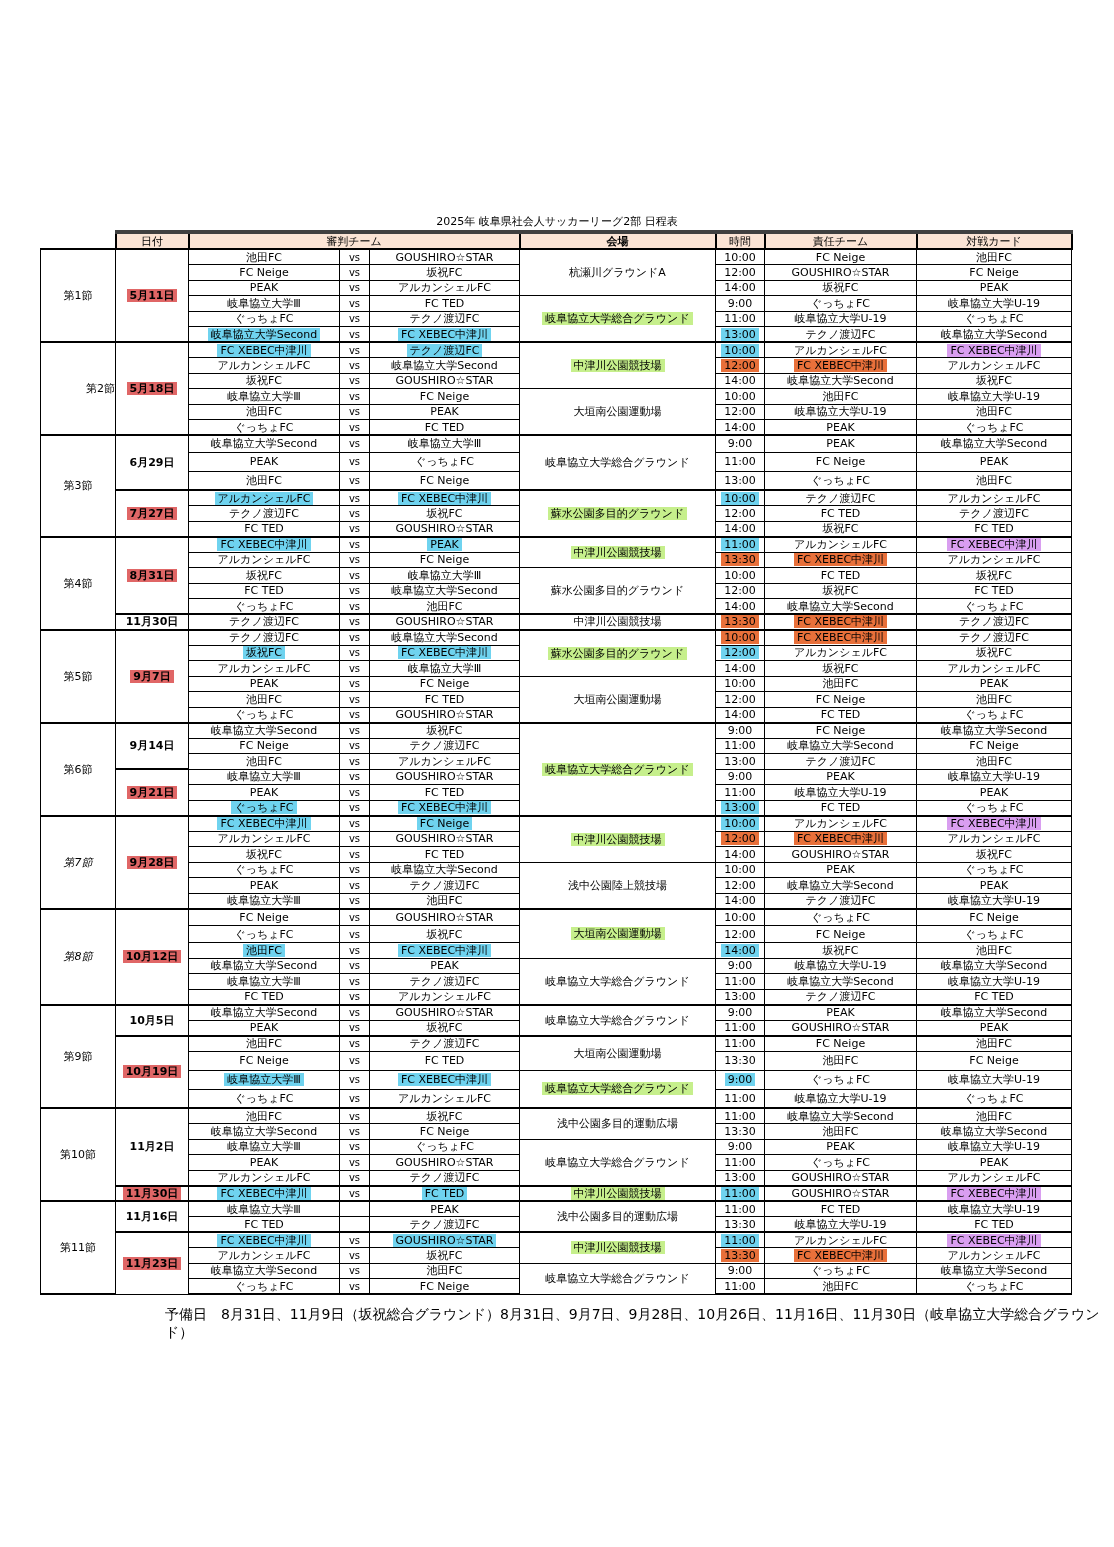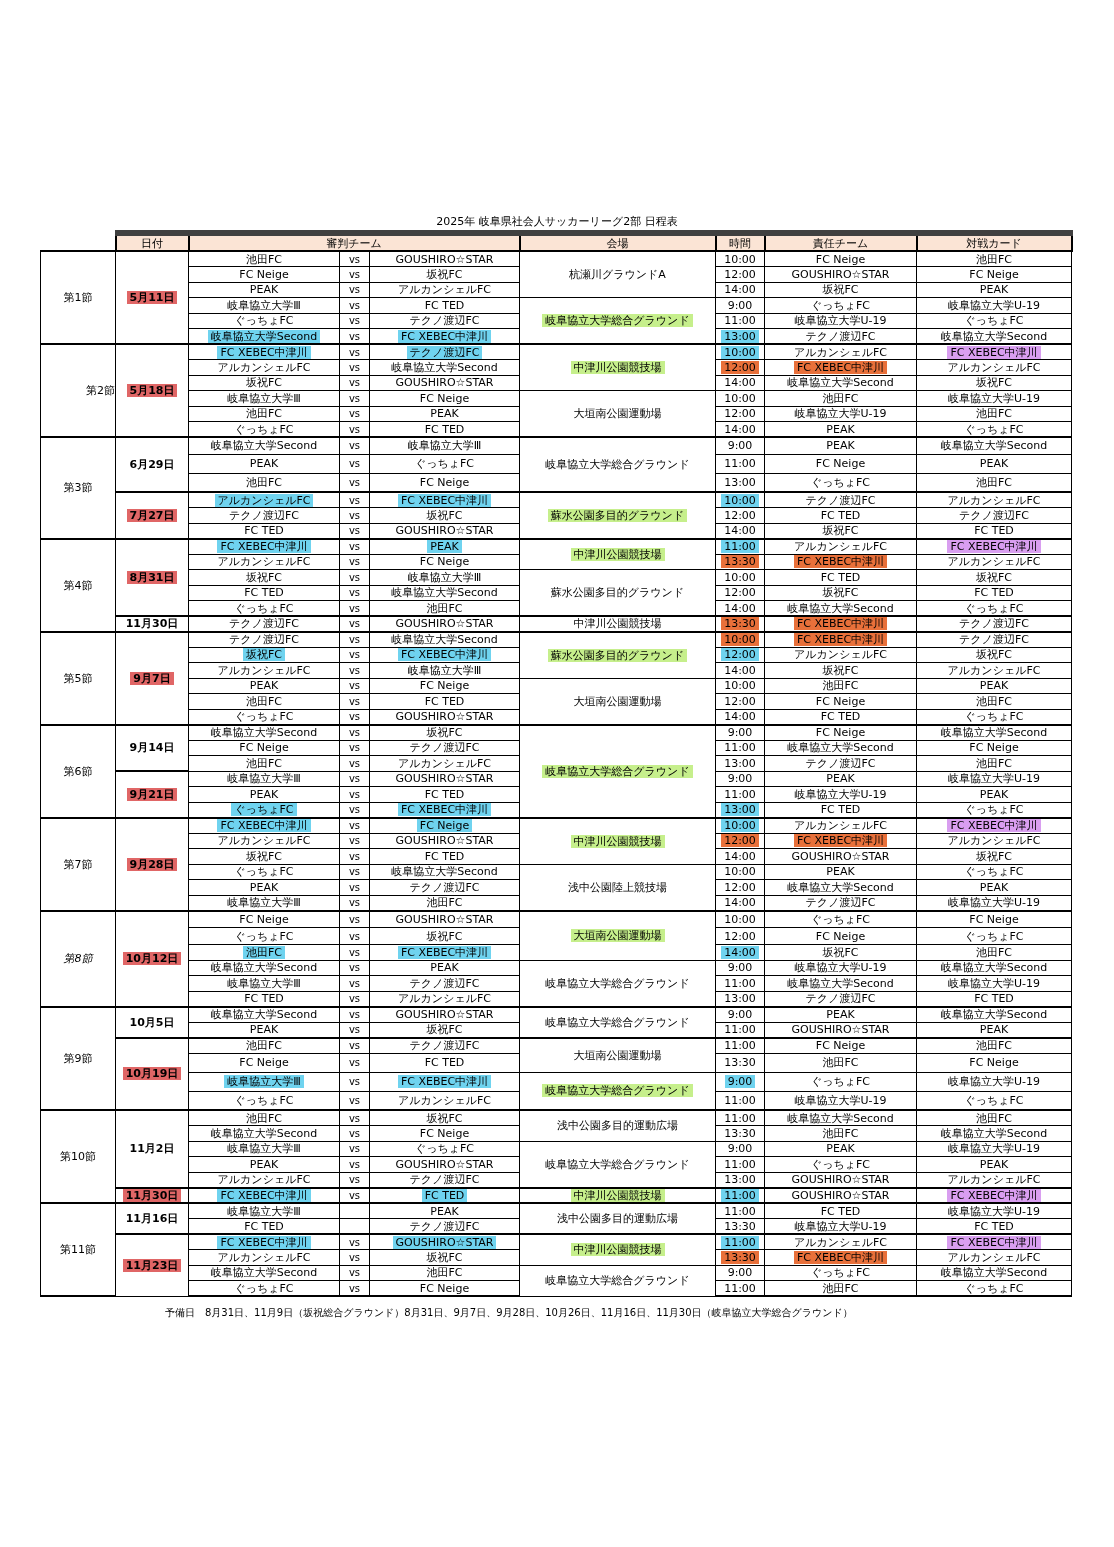--- a/index.html
+++ b/index.html
@@ -1,38 +1,38 @@
 <!DOCTYPE html>
 <html><head>
 <meta charset="utf-8">
 <style>
   html,body{margin:0;padding:0;background:#fff;}
   body{width:1114px;height:1547px;position:relative;font-family:"DejaVu Sans","Liberation Sans",sans-serif;color:#000;}
   .title{position:absolute;left:0;width:1114px;top:214px;text-align:center;font-size:11px;letter-spacing:0;}
   table.sched{position:absolute;left:40px;top:230px;border-collapse:collapse;table-layout:fixed;width:1031px;font-size:11px;}
   table.sched td, table.sched th{border:1px solid #000;padding:0;text-align:center;white-space:nowrap;overflow:hidden;line-height:13px;}
-  table.sched th{background:#fbe4d5;font-weight:normal;height:14px;border-top:6px solid #404040;border-bottom:2px solid #000;}
+  table.sched th{background:#fbe4d5;font-weight:normal;height:14px;border-top:4px solid #404040;border-bottom:2px solid #000;}
   th.blank{background:#fff !important;border:none !important;border-bottom:2px solid #000 !important;}
   td.sec{border-left:2px solid #000;border-right:2px solid #000;}
   td.date{border-right:2px solid #000;font-weight:bold;}
   td.venue{border-left:2px solid #000;border-right:2px solid #000;margin-top:27px;}
   td.time{border-right:2px solid #000;}
   td.resp{border-right:2px solid #000;}
   td.ref{border-right:2px solid #000;}
   tr.top td{border-top:2px solid #000;}
   tr.last td{border-bottom:2px solid #000;}
   tr.subtop td.date, tr.subtop td.t1, tr.subtop td.vs, tr.subtop td.t2, tr.subtop td.venue, tr.subtop td.time, tr.subtop td.ref, tr.subtop td.resp{border-top:2px solid #000;}
   .hl{padding:0 3px;}
   .red{background:#e06666;}
   .blue{background:#6fd3ef;}
   .green{background:#c6ef8c;}
   .orange{background:#e8703a;}
   .purple{background:#d99ef0;}
   td.vs{font-size:10px;}
-  .footnote{position:absolute;top:1306px;left:165px;font-size:10px;}
+  .footnote{position:absolute;top:1306px;left:165px;font-size:14px;}
 </style>
 </head>
 <body>
 
 <div class="title">2025年 岐阜県社会人サッカーリーグ2部 日程表</div>
 
 <table class="sched">
   <colgroup>
     <col style="width:75px">
       <col style="width:73px">
@@ -42,21 +42,21 @@
       <col style="width:196px">
       <col style="width:49px">
       <col style="width:152px">
       <col style="width:155px">
   </colgroup>
   <thead>
     <tr>
       <th class="blank"></th>
       <th style="border-left:2px solid #000;border-right:2px solid #000;">日付</th>
       <th colspan="3">審判チーム</th>
-      <th style="border-left:2px solid #000;border-right:2px solid #000;">会場</th>
+      <th style="border-left:2px solid #000;border-right:2px solid #000;font-weight:bold;">会場</th>
       <th style="border-right:2px solid #000;">時間</th>
       <th style="border-right:2px solid #000;">責任チーム</th>
       <th style="border-right:2px solid #000;">対戦カード</th>
     </tr>
   </thead>
   <tbody id="tbody">
       <tr class="top" style="height: 15.5px;">
         <td class="sec" rowspan="6" style="border-bottom: 2px solid rgb(0, 0, 0);"><span>第1節</span></td>
         <td class="date" rowspan="6"><span class="hl red">5月11日</span></td>
         <td class="t1"><span>池田FC</span></td>
@@ -365,21 +365,21 @@
       </tr>
       <tr style="height: 15.5px;">
         <td class="t1"><span class="hl blue">ぐっちょFC</span></td>
         <td class="vs"><span>vs</span></td>
         <td class="t2"><span class="hl blue">FC XEBEC中津川</span></td>
         <td class="time"><span class="hl blue">13:00</span></td>
         <td class="ref"><span>FC TED</span></td>
         <td class="resp"><span>ぐっちょFC</span></td>
       </tr>
       <tr class="top" style="height: 15.5px;">
-        <td class="sec" rowspan="6" style="border-bottom: 2px solid rgb(0, 0, 0);"><span>第7節</span></td>
+        <td class="sec" rowspan="6" style="border-bottom: 2px solid rgb(0, 0, 0); font-style: italic;"><span>第7節</span></td>
         <td class="date" rowspan="6"><span class="hl red">9月28日</span></td>
         <td class="t1"><span class="hl blue">FC XEBEC中津川</span></td>
         <td class="vs"><span>vs</span></td>
         <td class="t2"><span class="hl blue">FC Neige</span></td>
         <td class="venue" rowspan="3"><span class="hl green">中津川公園競技場</span></td>
         <td class="time"><span class="hl blue">10:00</span></td>
         <td class="ref"><span>アルカンシェルFC</span></td>
         <td class="resp"><span class="hl purple">FC XEBEC中津川</span></td>
       </tr>
       <tr style="height: 15.5px;">

